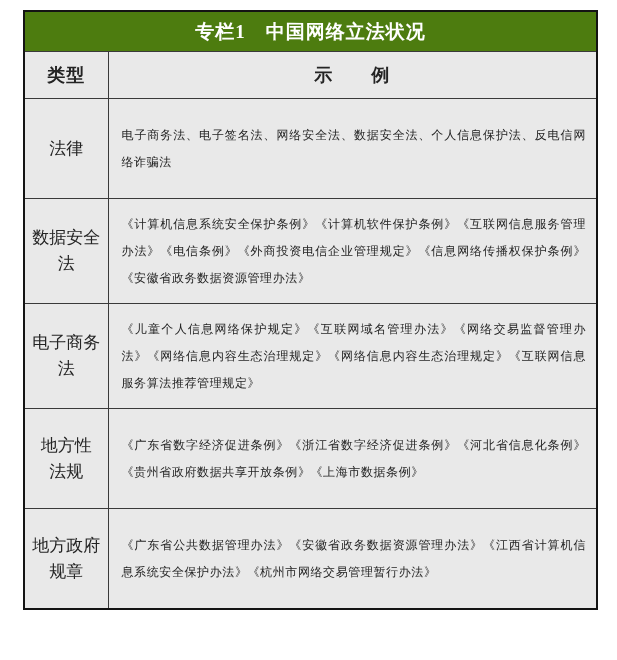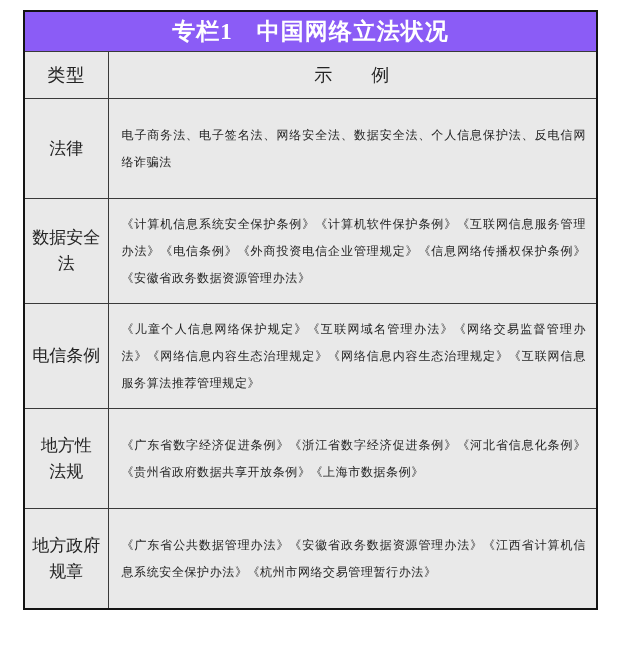--- a/index.html
+++ b/index.html
@@ -27,32 +27,32 @@
     color: #242424;
     table-layout: fixed;
   }
   table.legis, table.legis tr, table.legis td, table.legis th {
     border: 1px solid #3a3a3a;
   }
   table.legis {
     border: 2px solid #141414;
   }
   th.title-bar {
-    background: #8b5cf6;
+    background: #4d7c0f;
     color: #ffffff;
     font-weight: bold;
-    font-size: 23px;
+    font-size: 19px;
     height: 37px;
     text-align: center;
     letter-spacing: 1px;
     border-bottom: 1px solid #141414;
   }
   tr.head-row th {
     background: #e9e9e9;
-    font-weight: normal;
+    font-weight: bold;
     font-size: 18px;
     height: 44px;
     text-align: center;
     letter-spacing: 1px;
   }
   col.c-type { width: 84px; }
   td.type-cell {
     text-align: center;
     vertical-align: middle;
     font-size: 17px;
@@ -95,21 +95,21 @@
     <td class="type-cell">法律</td>
     <td class="example-cell">电子商务法、电子签名法、网络安全法、数据安全法、个人信息保护法、反电信网络诈骗法</td>
   </tr>
 
   <tr class="data-row">
     <td class="type-cell">数据安全法</td>
     <td class="example-cell">《计算机信息系统安全保护条例》《计算机软件保护条例》《互联网信息服务管理办法》《电信条例》《外商投资电信企业管理规定》《信息网络传播权保护条例》《安徽省政务数据资源管理办法》</td>
   </tr>
 
   <tr class="data-row">
-    <td class="type-cell">电信条例</td>
+    <td class="type-cell">电子商务法</td>
     <td class="example-cell">《儿童个人信息网络保护规定》《互联网域名管理办法》《网络交易监督管理办法》《网络信息内容生态治理规定》《网络信息内容生态治理规定》《互联网信息服务算法推荐管理规定》</td>
   </tr>
 
   <tr class="data-row">
     <td class="type-cell">地方性
 法规</td>
     <td class="example-cell">《广东省数字经济促进条例》《浙江省数字经济促进条例》《河北省信息化条例》《贵州省政府数据共享开放条例》《上海市数据条例》</td>
   </tr>
 
   <tr class="data-row">

